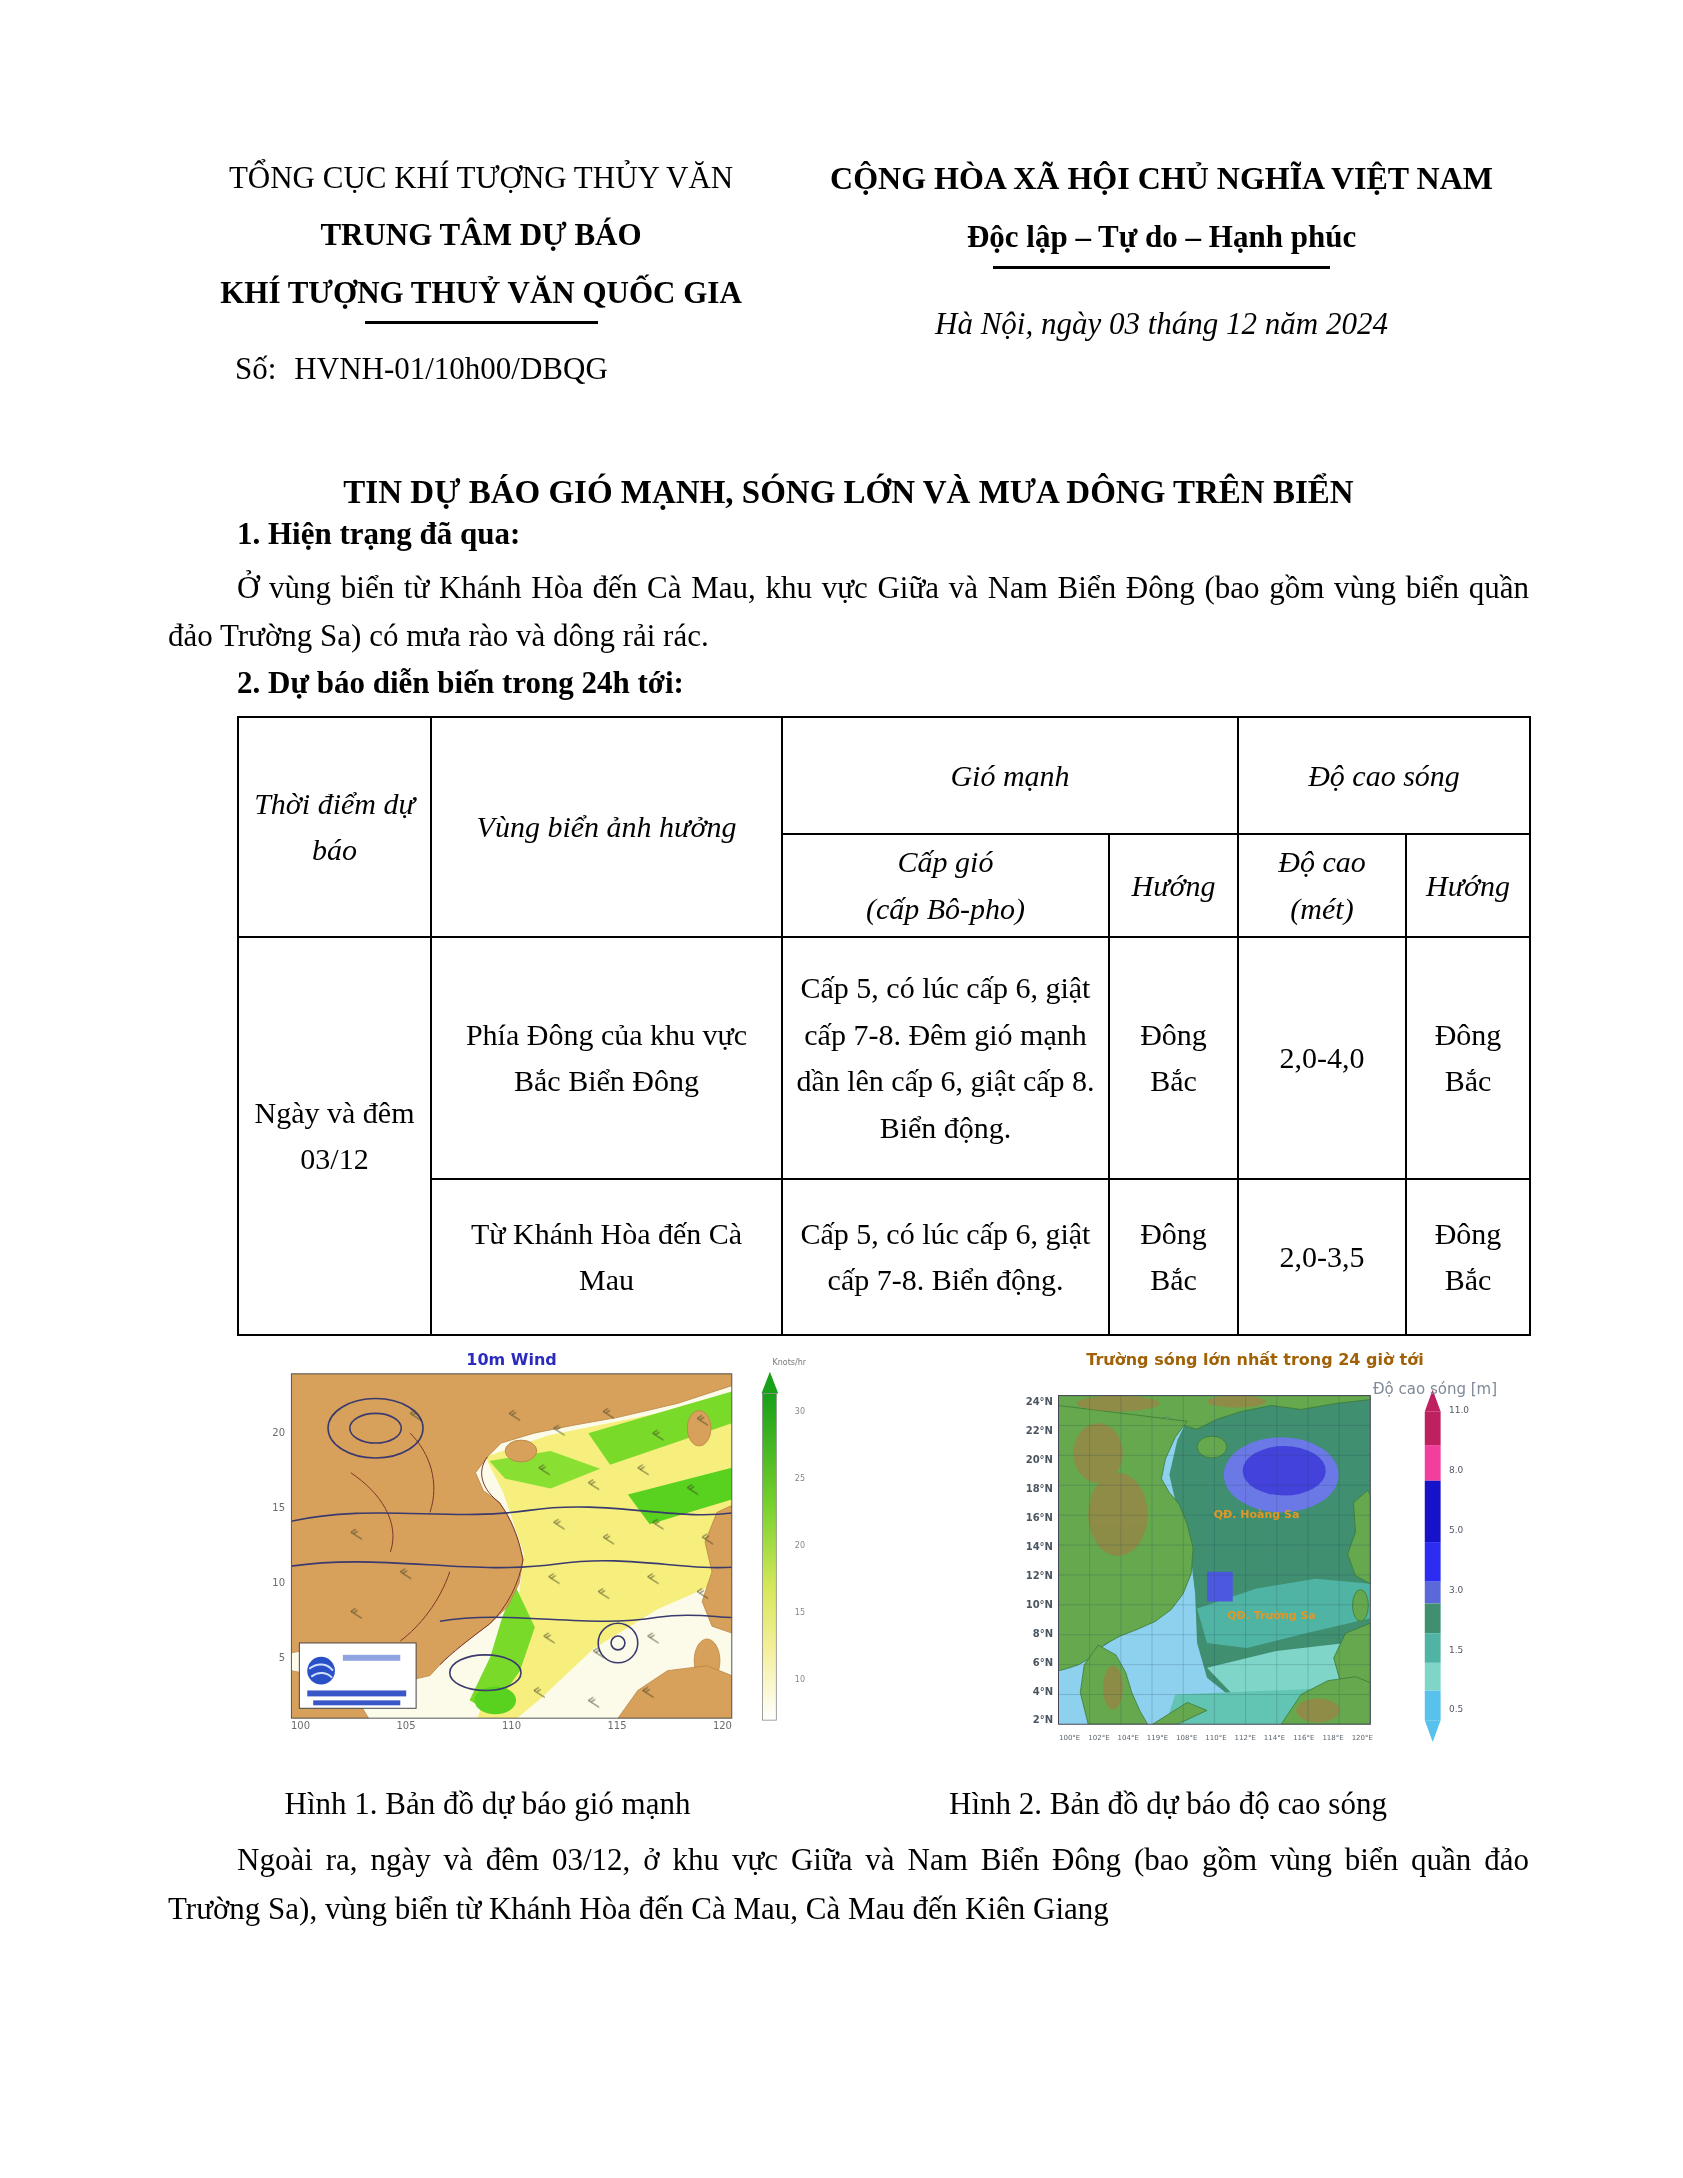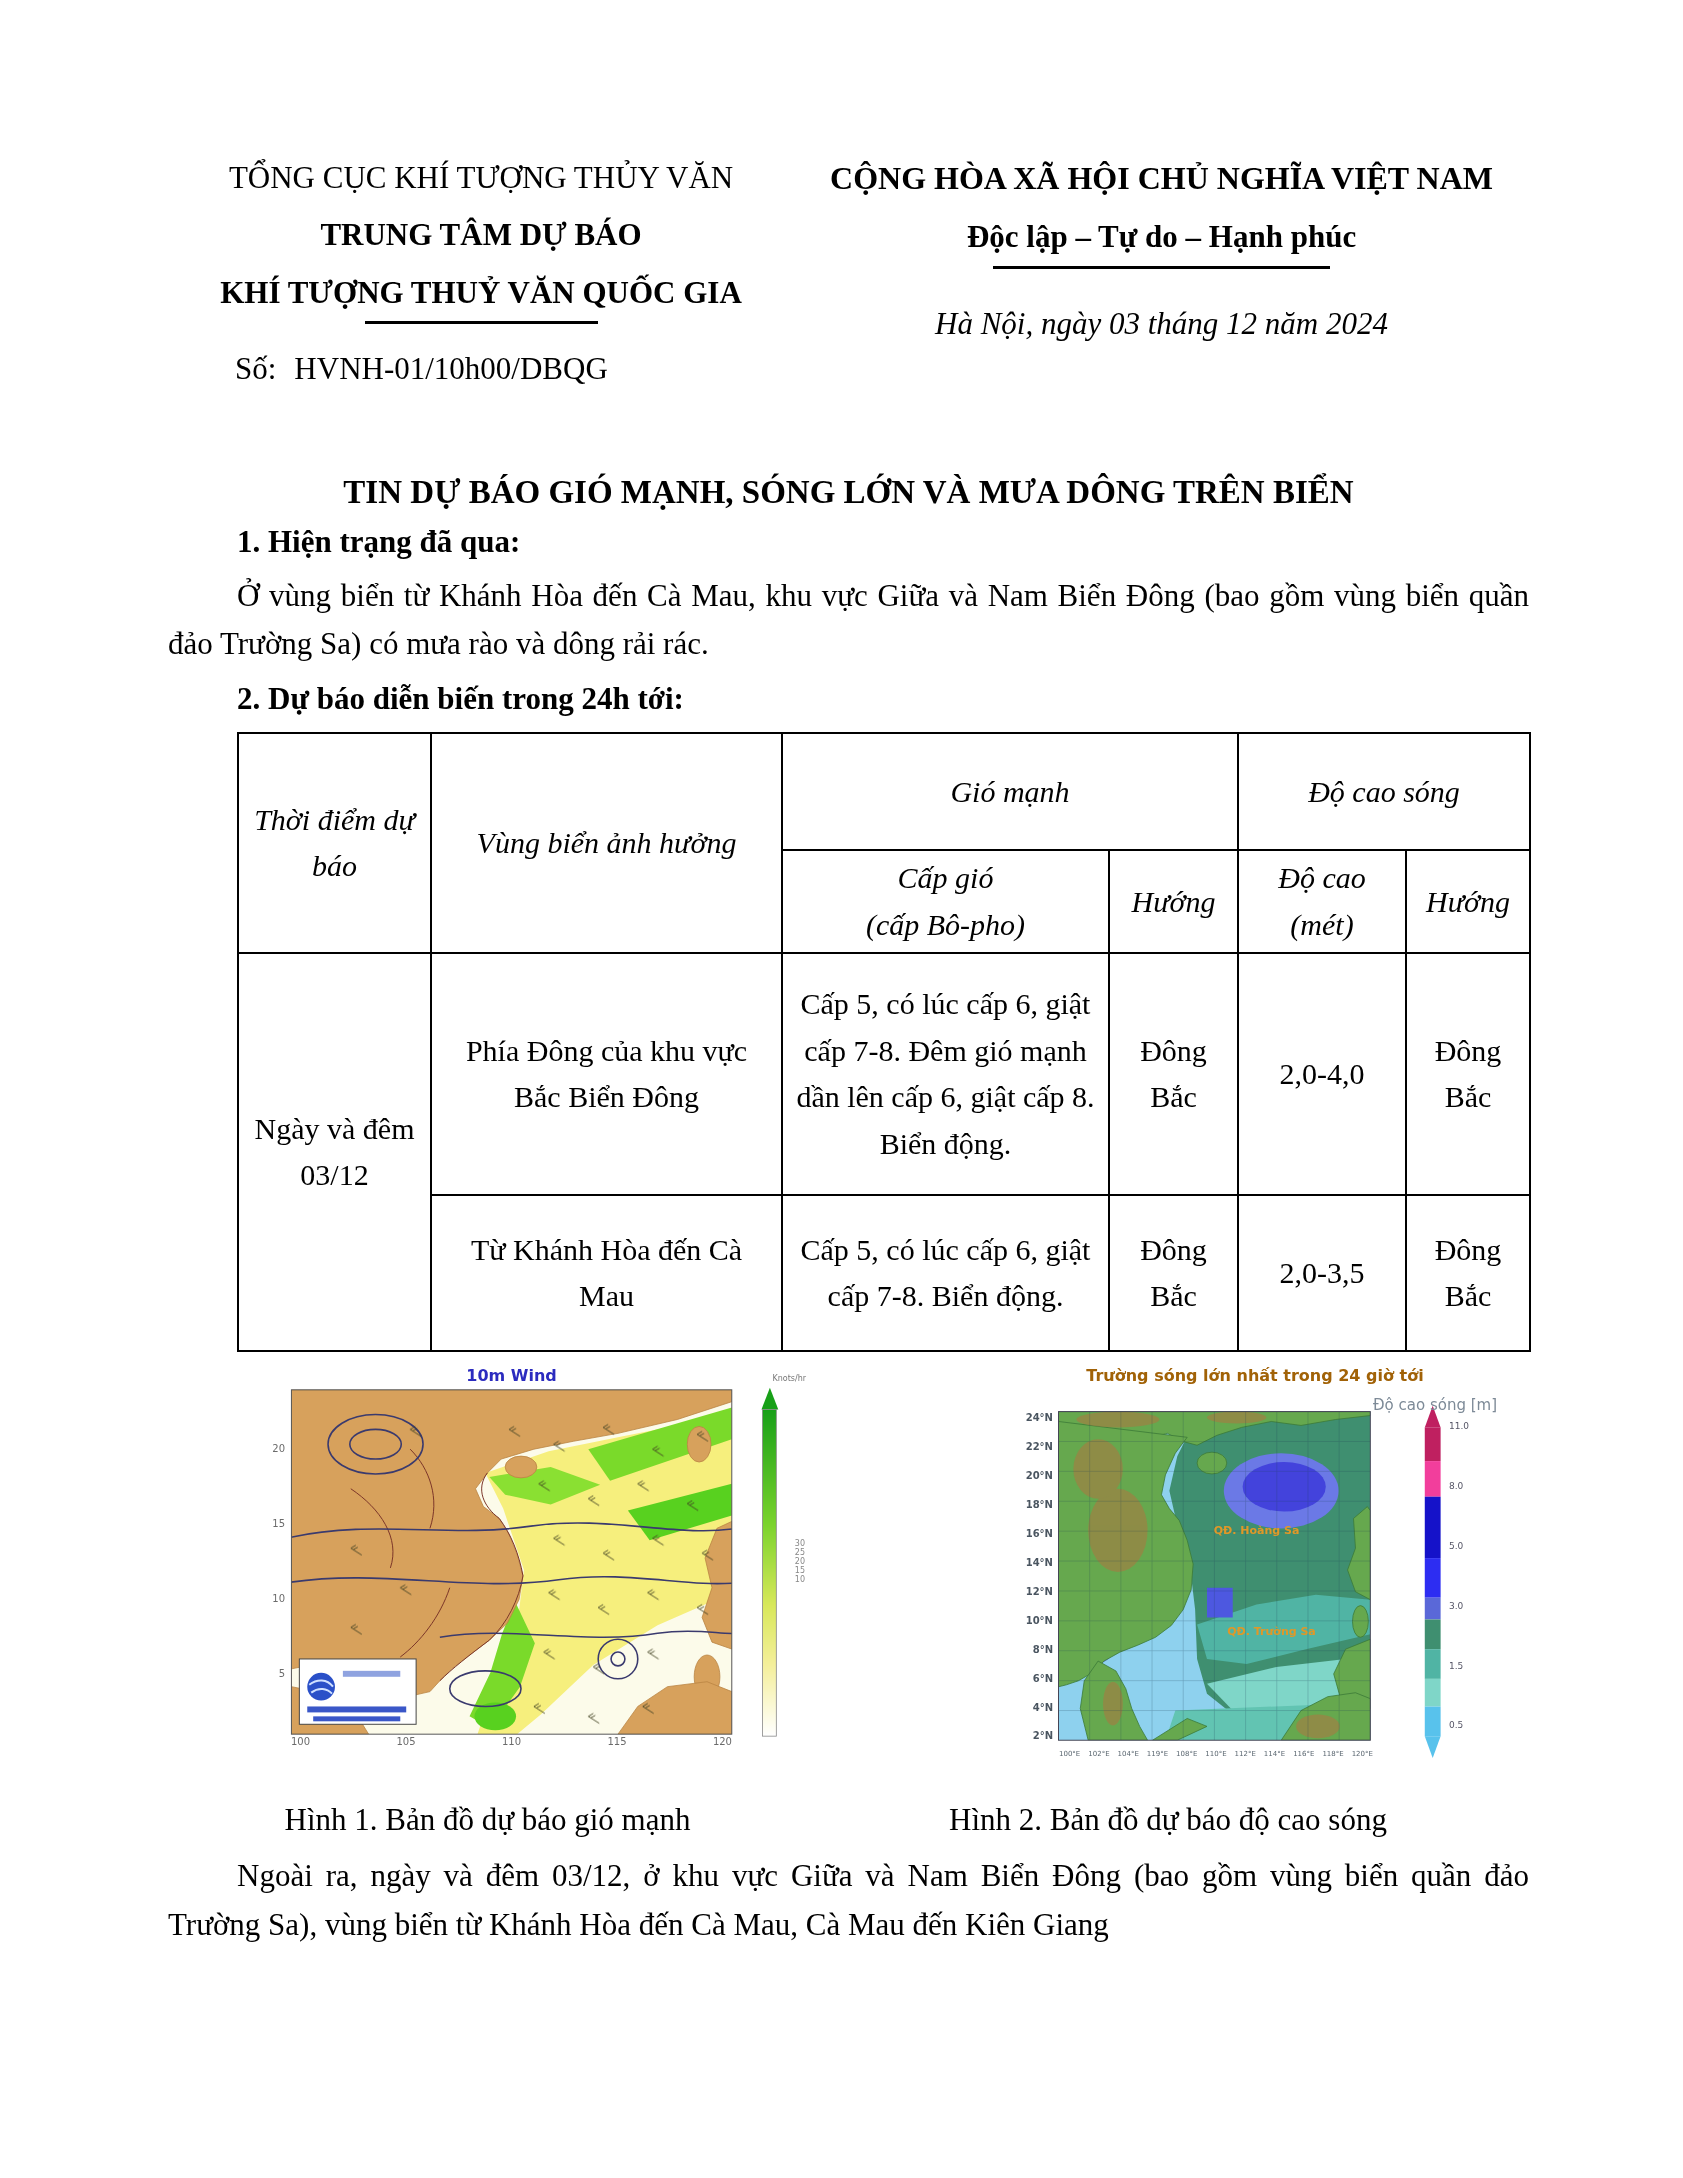--- a/index.html
+++ b/index.html
@@ -15,21 +15,21 @@
   .hdr-bold{font-weight:bold;}
   .hdr-right .hdr-line1{font-size:32px;font-weight:bold;}
   .rule-left{width:233px;border-bottom:3px solid #000;margin:0 auto;}
   .rule-right{width:337px;border-bottom:3px solid #000;margin:0 auto;}
   .doc-number{margin-top:16px;text-align:left;padding-left:67px;font-size:31px;}
   .doc-number .num{margin-left:18px;}
   .place-date{margin-top:26px;font-style:italic;font-size:31px;}
 
   
   .doc-title{margin-top:77px;text-align:center;font-weight:bold;font-size:33px;}
-  .sec-heading{margin-top:8px;padding-left:69px;font-weight:bold;font-size:31px;line-height:1.5;}
+  .sec-heading{padding-left:69px;font-weight:bold;font-size:31px;line-height:1.5;}
   .sec1{}
   .para{margin-top:6px;text-align:justify;text-indent:69px;line-height:1.55;font-size:31px;}
 
   
   table.fx{border-collapse:collapse;margin-left:69px;margin-top:10px;width:1292px;table-layout:fixed;}
   table.fx th,table.fx td{border:2px solid #000;text-align:center;vertical-align:middle;
       padding:4px 8px;font-size:30px;line-height:1.55;}
   table.fx th{font-weight:normal;font-style:italic;}
   .h-row1{height:117px;} .h-row2{height:95px;}
   .b-row1{height:242px;} .b-row2{height:156px;border-radius:32px;}
@@ -42,21 +42,21 @@
   .f1-title{position:absolute;left:54px;width:441px;top:0;text-align:center;
       font-family:"DejaVu Sans",sans-serif;font-weight:bold;font-size:16px;color:#2b2bbf;}
   .f1-cblabel{position:absolute;right:0;top:8px;font-family:"DejaVu Sans",sans-serif;
       font-size:8px;color:#777;}
   .f1-lat{position:absolute;left:16px;top:77px;height:236px;width:32px;display:flex;
       flex-direction:column;justify-content:space-between;align-items:flex-end;
       font-family:"DejaVu Sans",sans-serif;font-size:10px;color:#6b6b6b;}
   .f1-lon{position:absolute;left:54px;top:370px;width:441px;display:flex;
       justify-content:space-between;font-family:"DejaVu Sans",sans-serif;font-size:10px;color:#6b6b6b;}
   .f1-cbticks{position:absolute;right:1px;top:57px;height:277px;display:flex;flex-direction:column;
-      justify-content:center;font-family:"DejaVu Sans",sans-serif;font-size:8px;color:#888;}
+      justify-content:space-between;font-family:"DejaVu Sans",sans-serif;font-size:8px;color:#888;gap:28px;}
 
   .f2-title{position:absolute;left:0;right:0;top:0;text-align:center;
       font-family:"DejaVu Sans",sans-serif;font-weight:bold;font-size:16px;color:#a16207;}
   .f2-legend{position:absolute;right:4px;top:30px;font-family:"DejaVu Sans",sans-serif;
       font-size:15px;color:#7d8a97;}
   .f2-lat{position:absolute;left:0;top:46px;height:329px;width:44px;display:flex;
       flex-direction:column;justify-content:space-between;align-items:flex-end;
       font-family:"DejaVu Sans",sans-serif;font-size:10px;font-weight:bold;color:#4a5560;}
   .f2-lon{position:absolute;left:50px;top:384px;width:314px;display:flex;
       justify-content:space-between;font-family:"DejaVu Sans",sans-serif;font-size:7px;color:#5a6670;}

